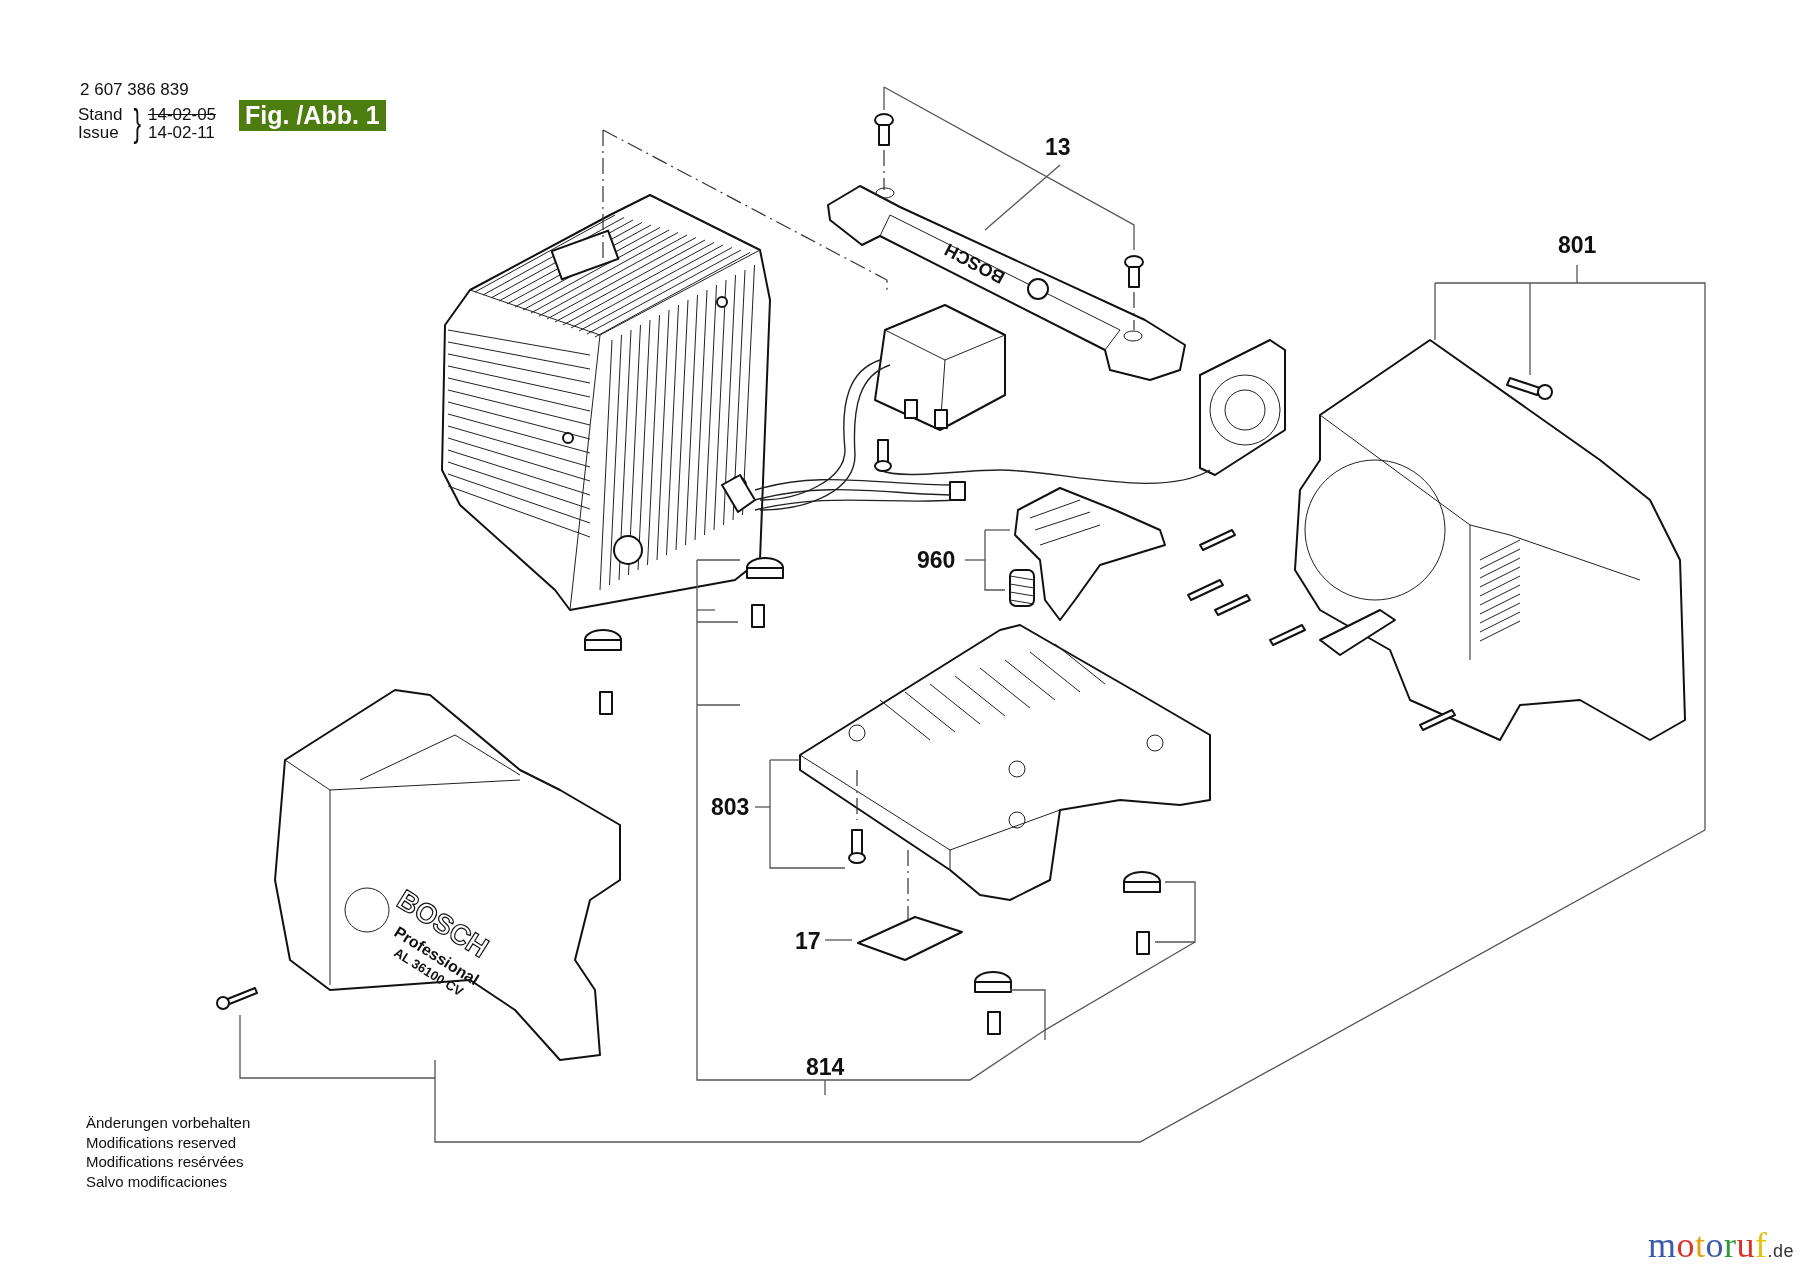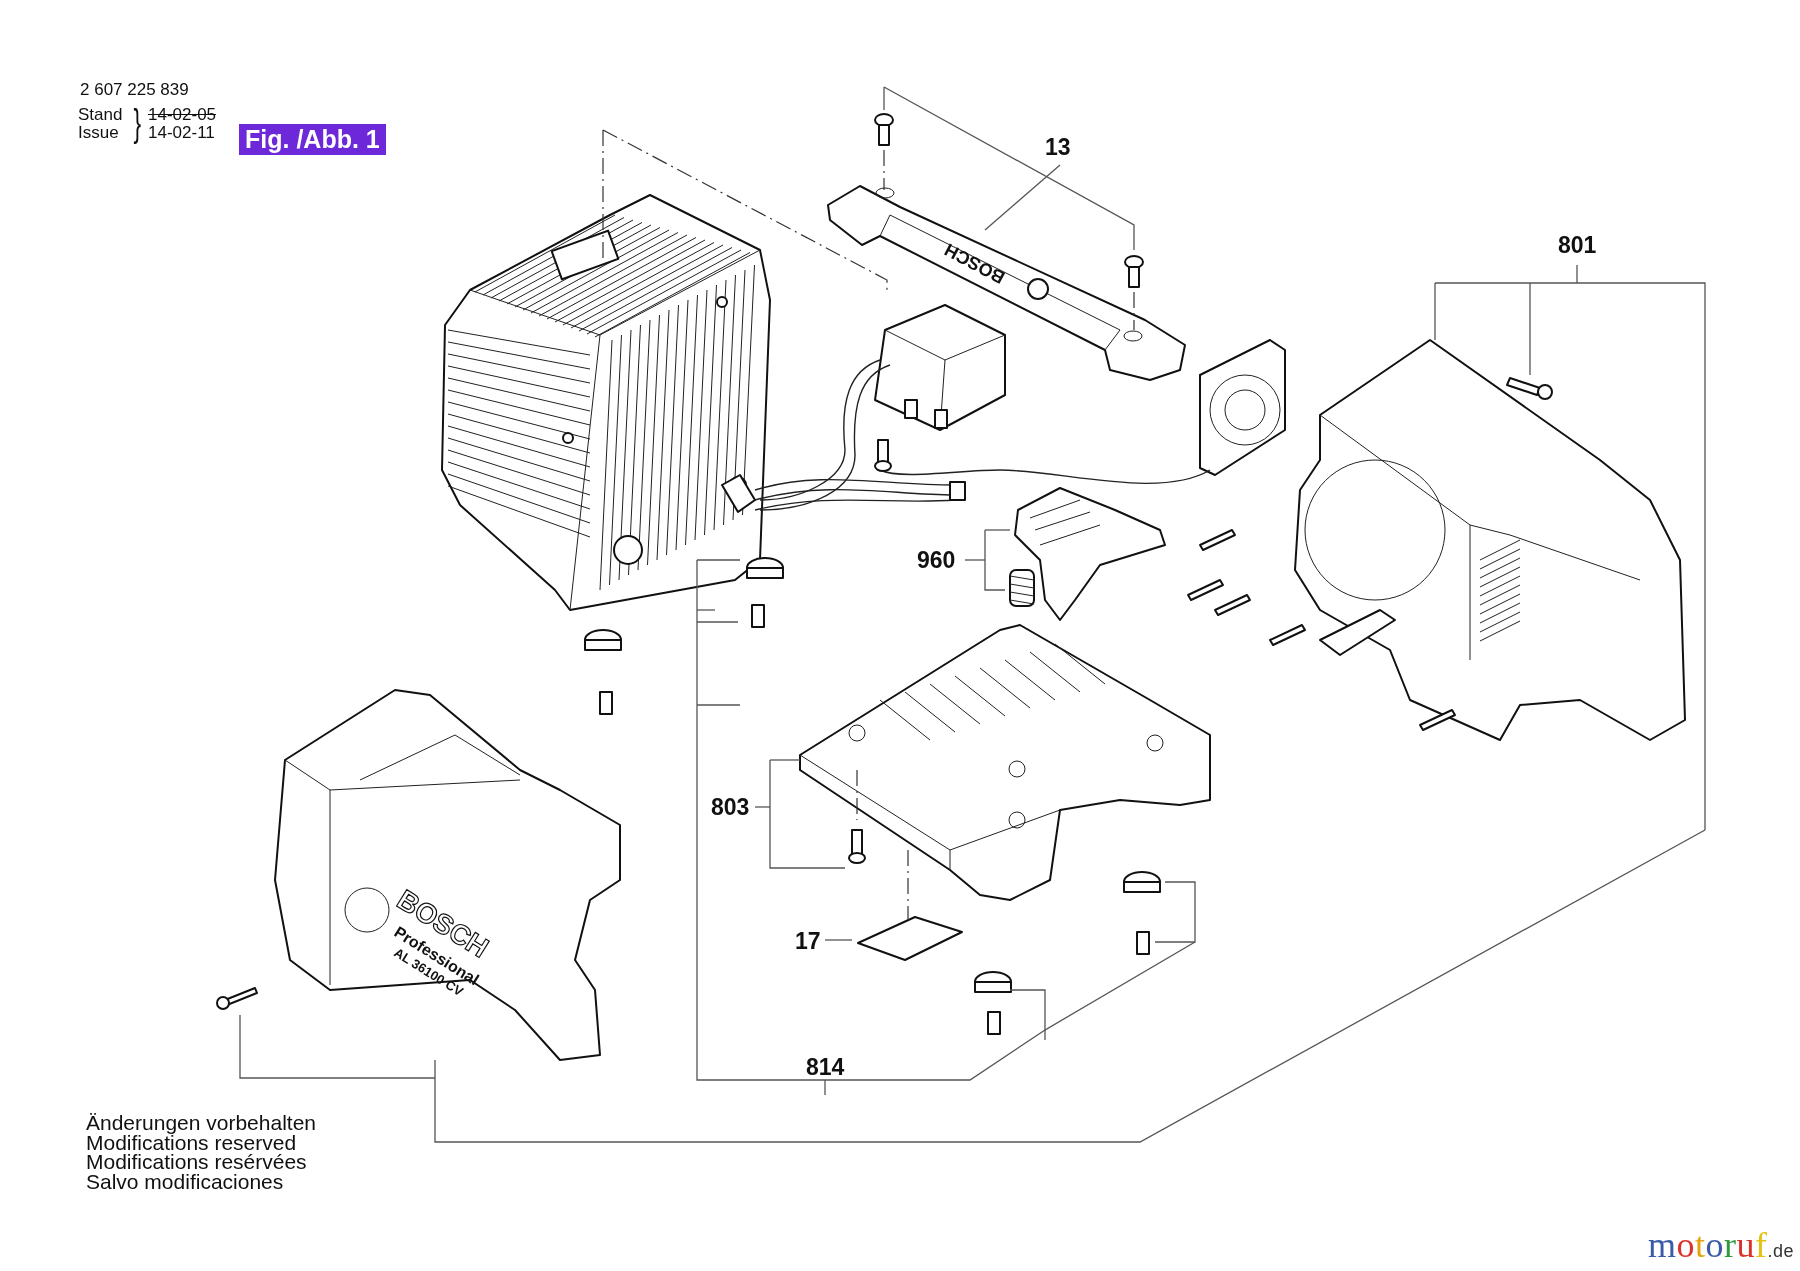--- a/index.html
+++ b/index.html
@@ -3,39 +3,39 @@
 <meta charset="utf-8">
 <style>
   html, body { margin:0; padding:0; background:#ffffff; }
   body { width:1800px; height:1271px; position:relative; overflow:hidden;
          font-family:"Liberation Sans", sans-serif; color:#111; }
   .partno { position:absolute; left:80px; top:80px; font-size:17px; }
   .stand { position:absolute; left:78px; top:106px; font-size:17px; line-height:18px; }
   .brace { position:absolute; left:131px; top:104px; font-size:38px; line-height:38px; font-weight:300; transform:scaleX(0.6); }
   .dates { position:absolute; left:148px; top:106px; font-size:17px; line-height:18px; }
   .struck { text-decoration:line-through; }
-  .fig { position:absolute; left:239px; top:124px; background:#6d28d9; color:#fff;
+  .fig { position:absolute; left:239px; top:100px; background:#4d7c0f; color:#fff;
          font-weight:bold; font-size:25px; padding:1px 6px 2px 6px; line-height:28px; }
-  .footer { position:absolute; left:86px; top:1113px; font-size:21px; line-height:19.6px; }
+  .footer { position:absolute; left:86px; top:1113px; font-size:15px; line-height:19.6px; }
   .wm { position:absolute; left:1648px; top:1224px; font-family:"Liberation Serif", serif;
         font-size:36px; letter-spacing:0.5px; }
   .wm span { display:inline-block; }
   .wm .tld { font-family:"Liberation Sans", sans-serif; font-size:18px; color:#333; }
   .callout { position:absolute; font-weight:bold; font-size:23px; }
   svg#dwg { position:absolute; left:0; top:0; }
   .ln { stroke:#222; stroke-width:1.4; fill:none; }
   .ld { stroke:#555; stroke-width:1.3; fill:none; }
   .dash { stroke:#333; stroke-width:1.2; fill:none; stroke-dasharray:16 5 2 5; }
   .part { stroke:#111; stroke-width:2; fill:#fff; stroke-linejoin:round; }
   .thin { stroke:#222; stroke-width:1; fill:none; }
 </style>
 </head>
 <body>
 
-<div class="partno">2 607 225 839</div>
+<div class="partno">2 607 386 839</div>
 <div class="stand">
   <div>Stand</div>
   <div>Issue</div>
 </div>
 <div class="brace">}</div>
 <div class="dates">
   <div class="struck">14-02-05</div>
   <div>14-02-11</div>
 </div>
 <div class="fig">Fig. /Abb. 1</div>

